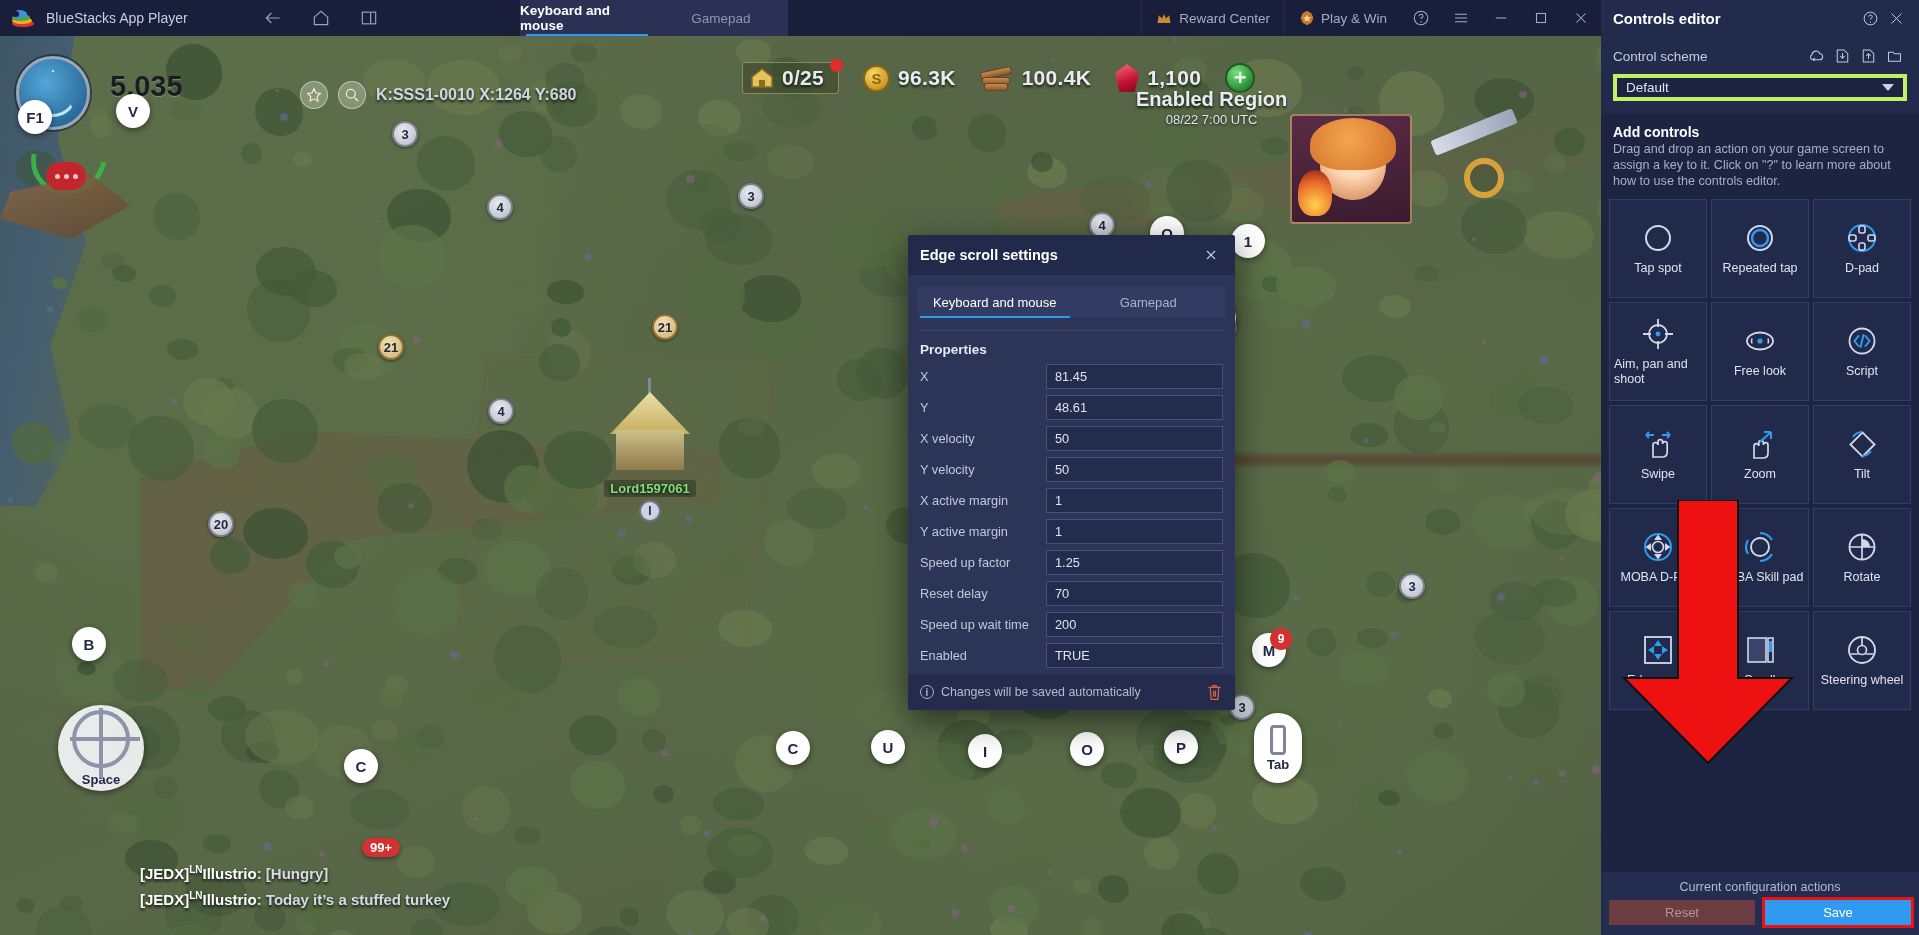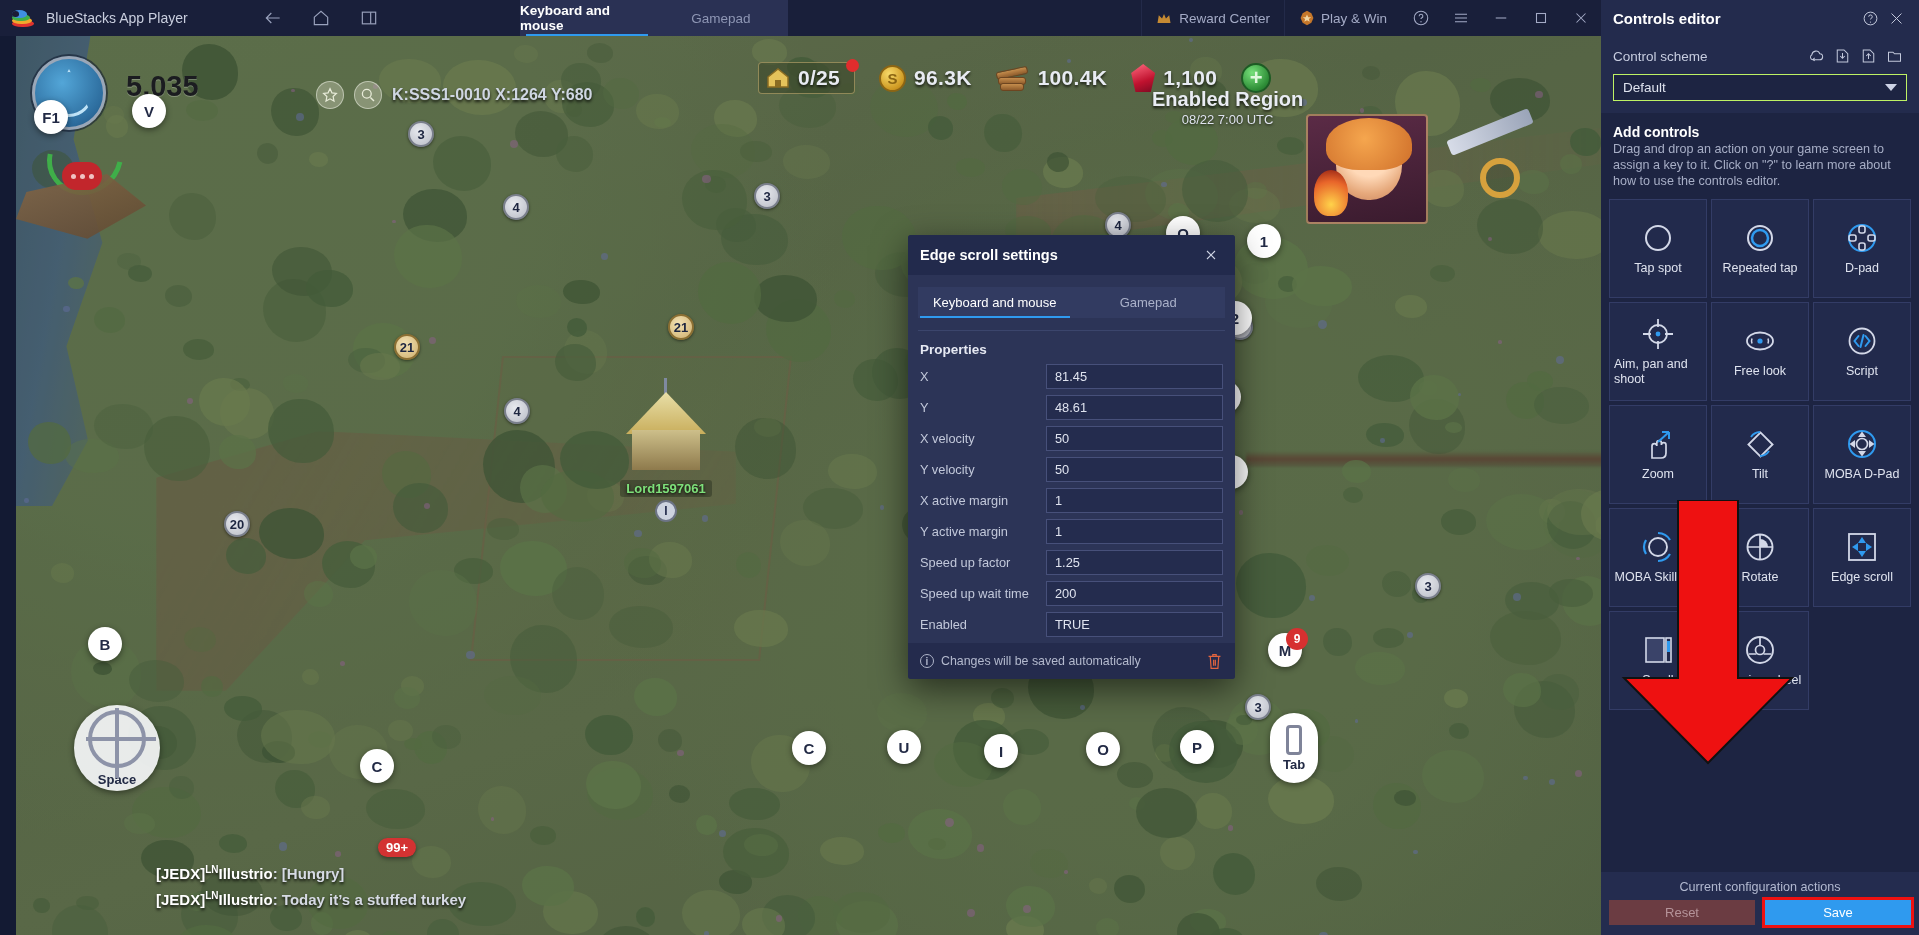--- a/index.html
+++ b/index.html
@@ -41,21 +41,21 @@
   .tb-rc { display:flex; align-items:center; gap:7px; padding:0 14px; color:#a4abc6; font-size:13.5px; cursor:pointer; border-left:1px solid #232a49;}
   .crown { width:16px; height:12px; position:relative; }
   .crown svg { width:16px; height:13px; }
   .badge-coin { width:15px; height:16px; }
   .tb-win { display:flex; align-items:center; }
   .tb-wb { width:40px; height:36px; display:flex; align-items:center; justify-content:center; cursor:pointer;}
   .tb-wb svg { width:18px; height:18px; stroke:#a4abc6; fill:none; stroke-width:1.4;}
 
   
   .game {
-    position:absolute; top:36px; left:16px; width:1601px; height:899px;
+    position:absolute; top:36px; left:0; width:1601px; height:899px;
     overflow:hidden; background:#6d8049;
   }
   .terrain { position:absolute; inset:0; }
   .tbase {
     position:absolute; inset:0;
     background:
       radial-gradient(circle at 12% 22%, rgba(120,145,80,.85) 0 18%, rgba(0,0,0,0) 40%),
       radial-gradient(circle at 72% 62%, rgba(118,142,78,.7) 0 20%, rgba(0,0,0,0) 45%),
       linear-gradient(160deg,#7b8c52 0%, #6f8349 35%, #74884c 60%, #6a7f46 100%);
   }
@@ -221,21 +221,21 @@
     display:flex; flex-direction:column;}
   .p-head { height:37px; background:#232b4d; display:flex; align-items:center; padding:0 10px 0 12px;}
   .p-title { flex:1; color:#fff; font-size:15px; font-weight:700;}
   .p-hicn { width:26px;height:26px; display:flex;align-items:center;justify-content:center;cursor:pointer;}
   .p-hicn svg{ width:17px;height:17px; stroke:#c3c9dc; fill:none; stroke-width:1.4;}
   .p-scheme { background:#232b4d; padding:8px 12px 12px;}
   .p-scheme-row { display:flex; align-items:center; }
   .p-scheme-lab { flex:1; color:#c7cde0; font-size:13.5px;}
   .sch-ic { width:26px; height:22px; display:flex; align-items:center; justify-content:center; cursor:pointer;}
   .sch-ic svg { width:19px; height:18px; stroke:#c3c9dc; fill:none; stroke-width:1.35;}
-  .p-select { margin-top:7px; height:27px; border:1px solid #bef264; background:#1d2442; display:flex;
+  .p-select { margin-top:7px; height:27px; border:4px solid #bef264; background:#1d2442; display:flex;
     align-items:center; padding:0 9px; color:#dfe3ef; font-size:13.5px; cursor:pointer;}
   .p-select .caret { margin-left:auto; width:0;height:0;border-left:6px solid transparent;border-right:6px solid transparent;border-top:7px solid #cdd3e6;}
   .p-add { padding:11px 12px 4px;}
   .p-add h3 { color:#fff; font-size:14px; font-weight:700; margin-bottom:1px;}
   .p-add p { color:#a7aec6; font-size:12.6px; line-height:16px;}
   .grid { display:grid; grid-template-columns:repeat(3,1fr); gap:4px; padding:6px 8px 0; }
   .cell { height:99px; border:1px solid #333c66; background:#222a4c; display:flex; flex-direction:column;
     align-items:center; justify-content:center; gap:6px; cursor:pointer; }
   .cell .cl { color:#dfe3ef; font-size:12.5px; text-align:left; line-height:15px; padding:0 4px;}
   .cell svg { width:34px; height:34px; }
@@ -922,20 +922,24 @@
         </div>
         <div class="prop-row">
           <div class="prop-lab">Y active margin</div>
           <div class="prop-val">1</div>
         </div>
         <div class="prop-row">
           <div class="prop-lab">Speed up factor</div>
           <div class="prop-val">1.25</div>
         </div>
         <div class="prop-row">
+          <div class="prop-lab">Reset delay</div>
+          <div class="prop-val">70</div>
+        </div>
+        <div class="prop-row">
           <div class="prop-lab">Speed up wait time</div>
           <div class="prop-val">200</div>
         </div>
         <div class="prop-row">
           <div class="prop-lab">Enabled</div>
           <div class="prop-val">TRUE</div>
         </div>
       </div>
     <div class="dlg-foot">
       <div class="foot-note">
@@ -1047,20 +1051,27 @@
         </div>
         <div class="cell">
           <svg viewBox="0 0 34 34">
             <circle cx="17" cy="17" r="12.5" fill="none" stroke="#d3d8e8" stroke-width="1.8"></circle>
             <path d="M13.5 12l-4 5 4 5M20.5 12l4 5-4 5M18.5 11l-3 12" stroke="#2f9aef" stroke-width="2" fill="none" stroke-linecap="round"></path>
           </svg>
           <div class="cl">Script</div>
         </div>
         <div class="cell">
           <svg viewBox="0 0 34 34">
+            <path d="M12 30V18a2.5 2.5 0 0 1 5 0v-3a2.3 2.3 0 0 1 4.6 0v2a2.3 2.3 0 0 1 4.6 0v8c0 3-2 5-5 5z" fill="none" stroke="#d3d8e8" stroke-width="1.7"></path>
+            <path d="M13 8H5M5 8l3-3M5 8l3 3M21 8h8M29 8l-3-3M29 8l-3 3" stroke="#2f9aef" stroke-width="1.8" fill="none"></path>
+          </svg>
+          <div class="cl">Swipe</div>
+        </div>
+        <div class="cell">
+          <svg viewBox="0 0 34 34">
             <path d="M11 31V19a2.4 2.4 0 0 1 4.8 0v-3a2.3 2.3 0 0 1 4.6 0v2a2.3 2.3 0 0 1 4.6 0v8c0 3-2 5-5 5z" fill="none" stroke="#d3d8e8" stroke-width="1.7"></path>
             <path d="M17 15L28 5M28 5h-7M28 5v7" stroke="#2f9aef" stroke-width="2" fill="none"></path>
           </svg>
           <div class="cl">Zoom</div>
         </div>
         <div class="cell">
           <svg viewBox="0 0 34 34">
             <rect x="9" y="9" width="17" height="17" fill="none" stroke="#d3d8e8" stroke-width="1.9" transform="rotate(45 17.5 17.5)"></rect>
             <path d="M8 10a11 11 0 0 1 9-5M26 24a11 11 0 0 1-9 5" stroke="#2f9aef" stroke-width="1.9" fill="none"></path>
           </svg>

